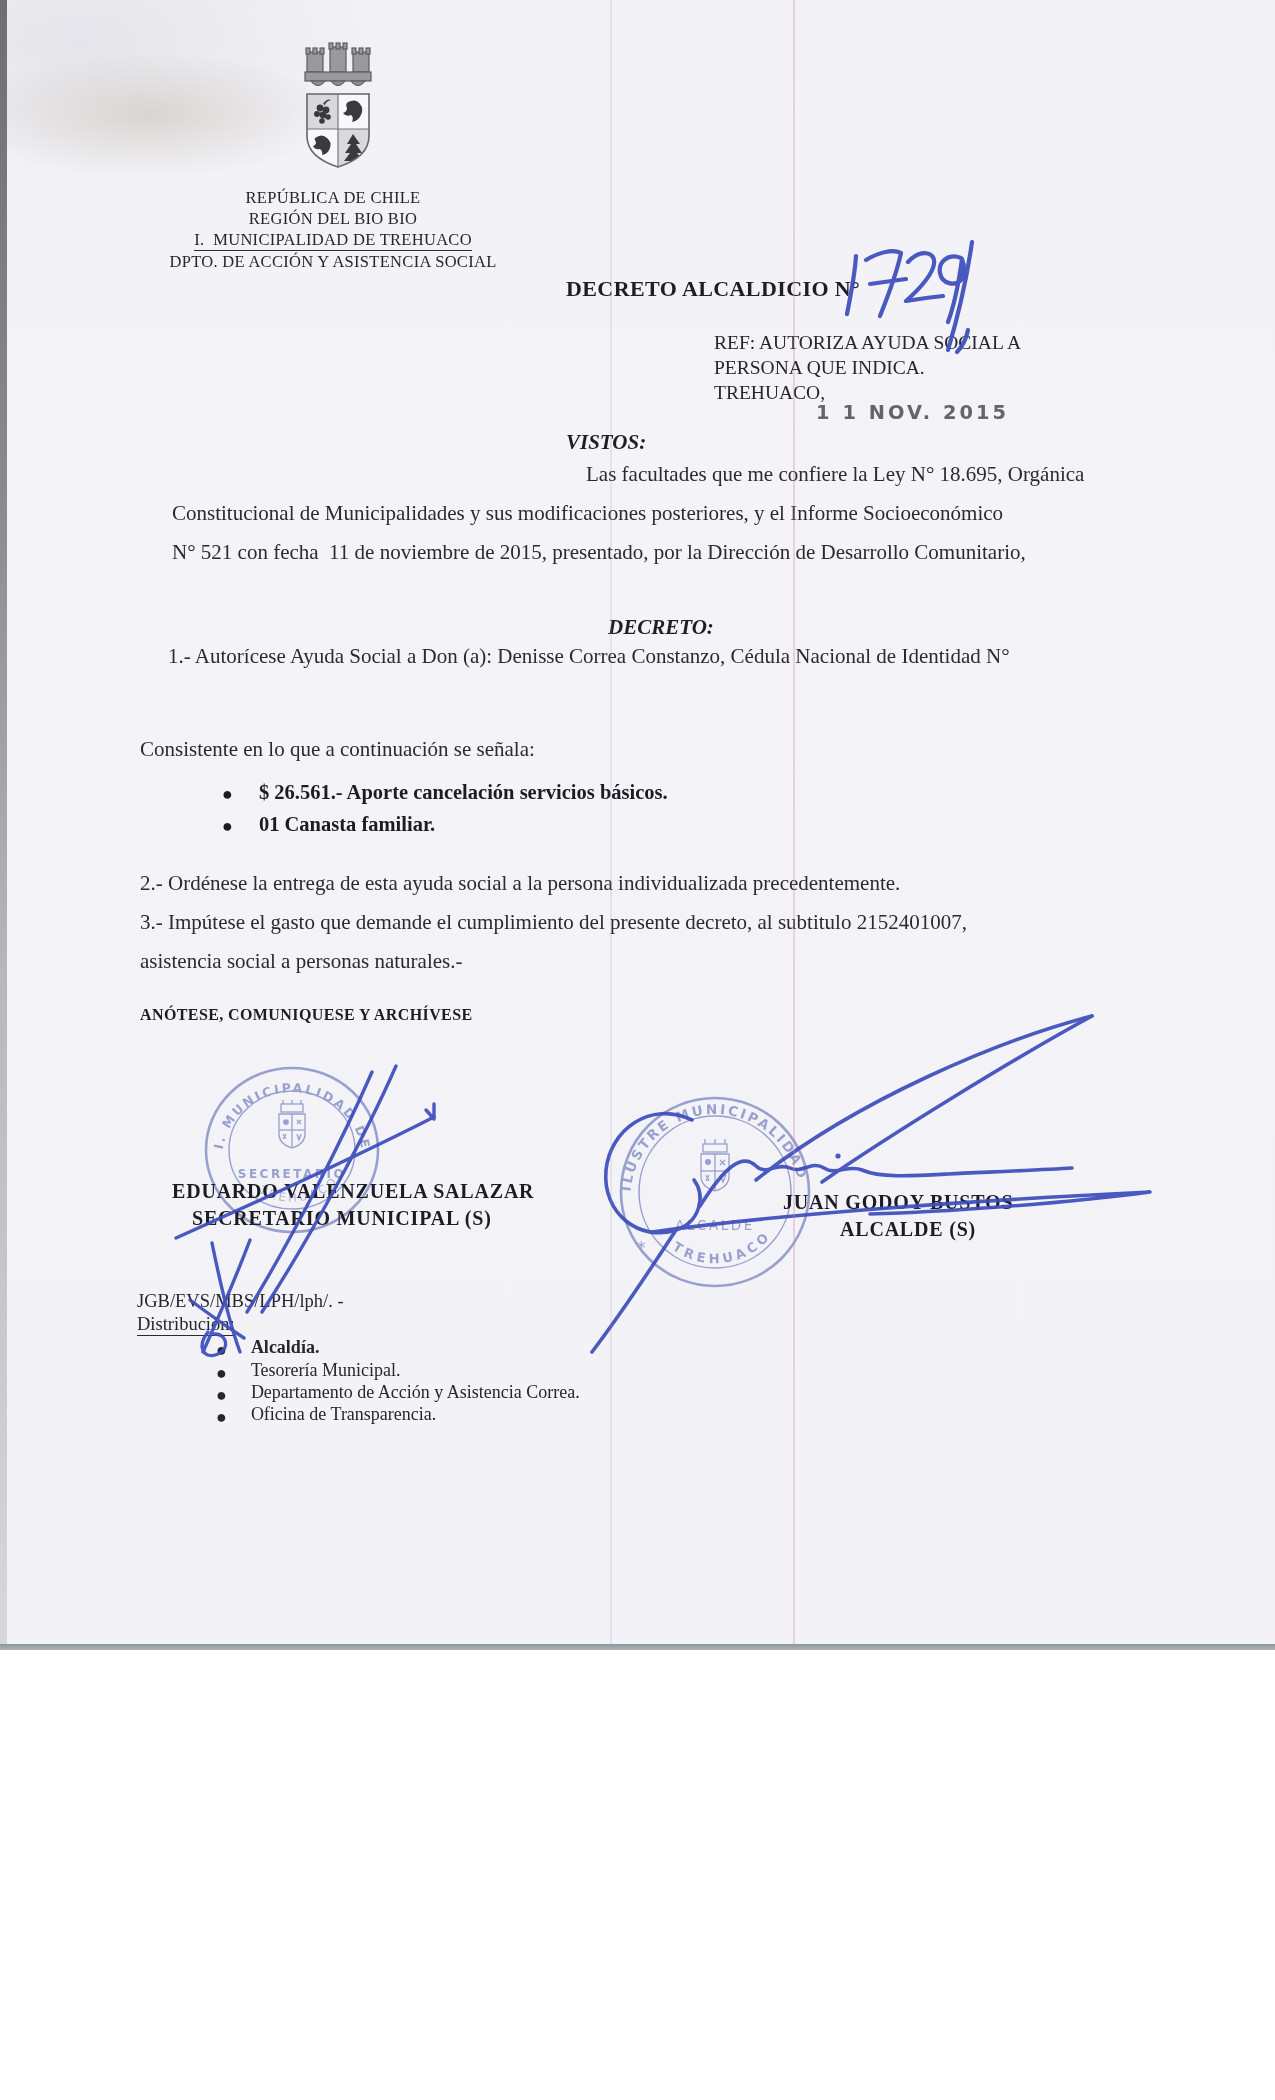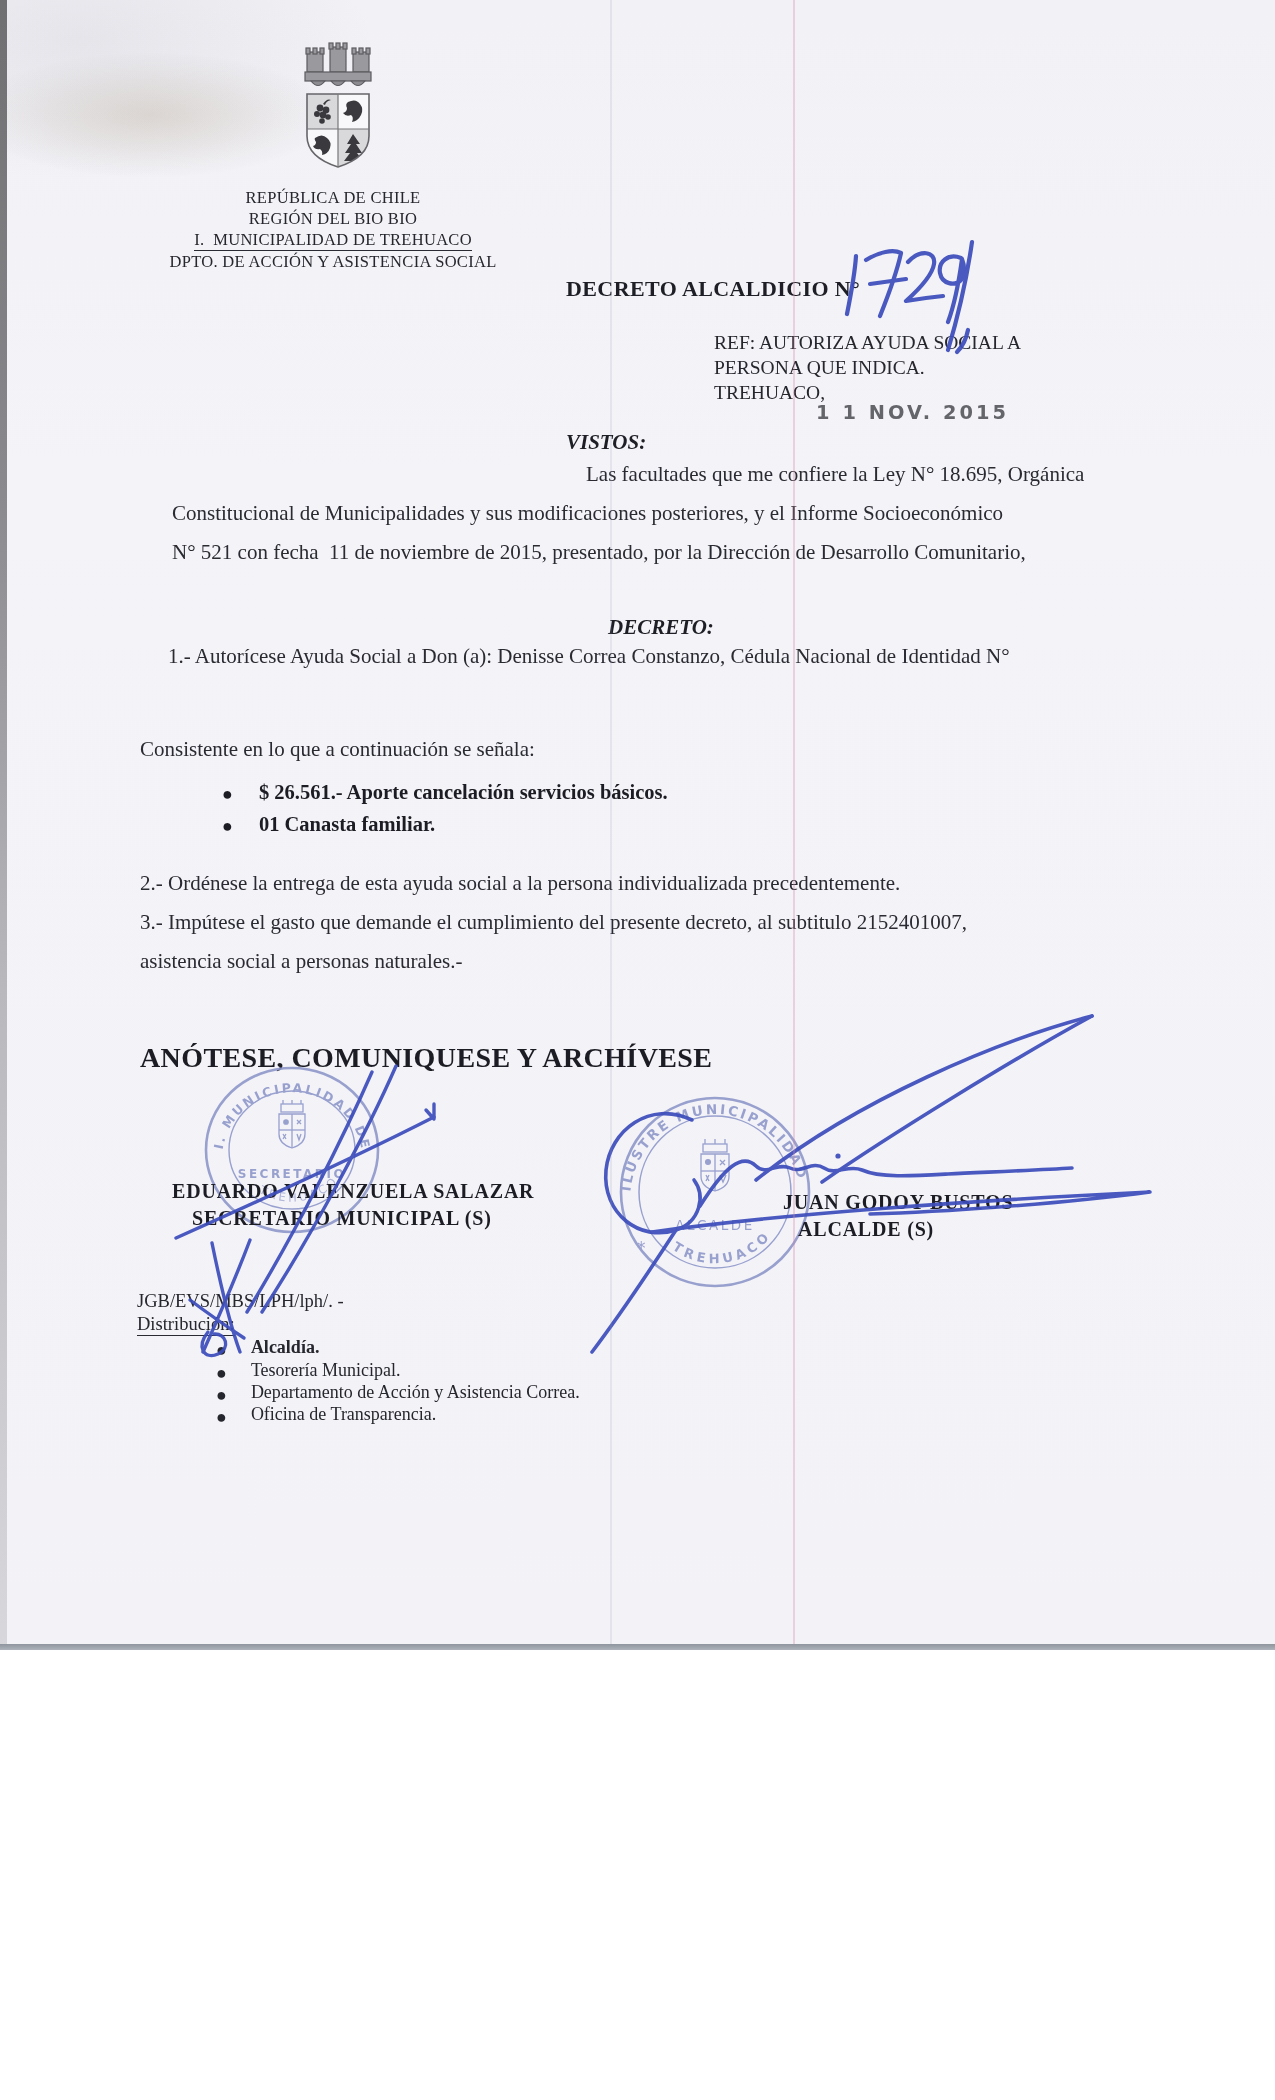--- a/index.html
+++ b/index.html
@@ -120,21 +120,21 @@
     </div>
     <div class="t bullet-row" style="left:222px;top:813px;">
       <span class="dot">●</span>
       <span>01 Canasta familiar.</span>
     </div>
 
     <div class="t body" style="left:140px;top:871px;">2.- Ordénese la entrega de esta ayuda social a la persona individualizada precedentemente.</div>
     <div class="t body" style="left:140px;top:910px;">3.- Impútese el gasto que demande el cumplimiento del presente decreto, al subtitulo 2152401007,</div>
     <div class="t body" style="left:140px;top:949px;">asistencia social a personas naturales.-</div>
 
-    <div class="t bold" style="left:140px;top:1006px;font-size:28px;letter-spacing:.4px;margin-top:36px;">ANÓTESE, COMUNIQUESE Y ARCHÍVESE</div>
+    <div class="t bold" style="left:140px;top:1006px;font-size:16px;letter-spacing:.4px;">ANÓTESE, COMUNIQUESE Y ARCHÍVESE</div>
 
     <svg class="stampsvg" style="left:197px;top:1062px;" width="190" height="182" viewBox="0 0 190 182">
       <defs>
         <path id="lsArcT" d="M 27,112 A 70,66 0 1 1 163,112"></path>
         <path id="lsArcB" d="M 37,102 A 62,58 0 0 0 153,102"></path>
       </defs>
       <ellipse cx="95" cy="88" rx="86" ry="82" fill="none" stroke="#8c95c9" stroke-width="2.6"></ellipse>
       <ellipse cx="95" cy="88" rx="63" ry="59" fill="none" stroke="#8c95c9" stroke-width="1.4"></ellipse>
       <text font-family="DejaVu Sans, sans-serif" font-size="12.5" letter-spacing="2.5" fill="#8c95c9" font-weight="bold">
         <textPath href="#lsArcT" startOffset="10%">I. MUNICIPALIDAD DE</textPath>
@@ -184,21 +184,21 @@
           <path d="M105,68 l5,5 M110,68 l-5,5"></path>
         <path d="M91,83 l3,6 M94,83 l-3,6"></path>
           <path d="M105,83 l3,7 l3,-7"></path>
       </g>
       <text x="100" y="138" text-anchor="middle" font-family="DejaVu Sans, sans-serif" font-size="13.5" letter-spacing="2.5" fill="#8c95c9">ALCALDE</text>
     </svg>
 
     <div class="t names" style="left:172px;top:1180px;">EDUARDO VALENZUELA SALAZAR</div>
     <div class="t names" style="left:192px;top:1207px;">SECRETARIO MUNICIPAL (S)</div>
     <div class="t names" style="left:783px;top:1191px;">JUAN GODOY BUSTOS</div>
-    <div class="t names" style="left:798px;top:1218px;">ALCALDE (S)</div>
+    <div class="t names" style="left:840px;top:1218px;">ALCALDE (S)</div>
 
     <div class="t foot" style="left:137px;top:1291px;">JGB/EVS/MBS/LPH/lph/. -</div>
     <div class="t foot foot-u" style="left:137px;top:1314px;"><span>Distribución:</span></div>
     <div class="t dist-row" style="left:216px;top:1337px;font-weight:bold;"><span class="dot">●</span><span>Alcaldía.</span></div>
     <div class="t dist-row" style="left:216px;top:1360px;"><span class="dot">●</span><span>Tesorería Municipal.</span></div>
     <div class="t dist-row" style="left:216px;top:1382px;"><span class="dot">●</span><span>Departamento de Acción y Asistencia Correa.</span></div>
     <div class="t dist-row" style="left:216px;top:1404px;"><span class="dot">●</span><span>Oficina de Transparencia.</span></div>
 
     <svg class="ink" width="1275" height="1650" viewBox="0 0 1275 1650">
       <g stroke="#3c4dbb" fill="none" stroke-linecap="round" stroke-linejoin="round" opacity="0.92">

